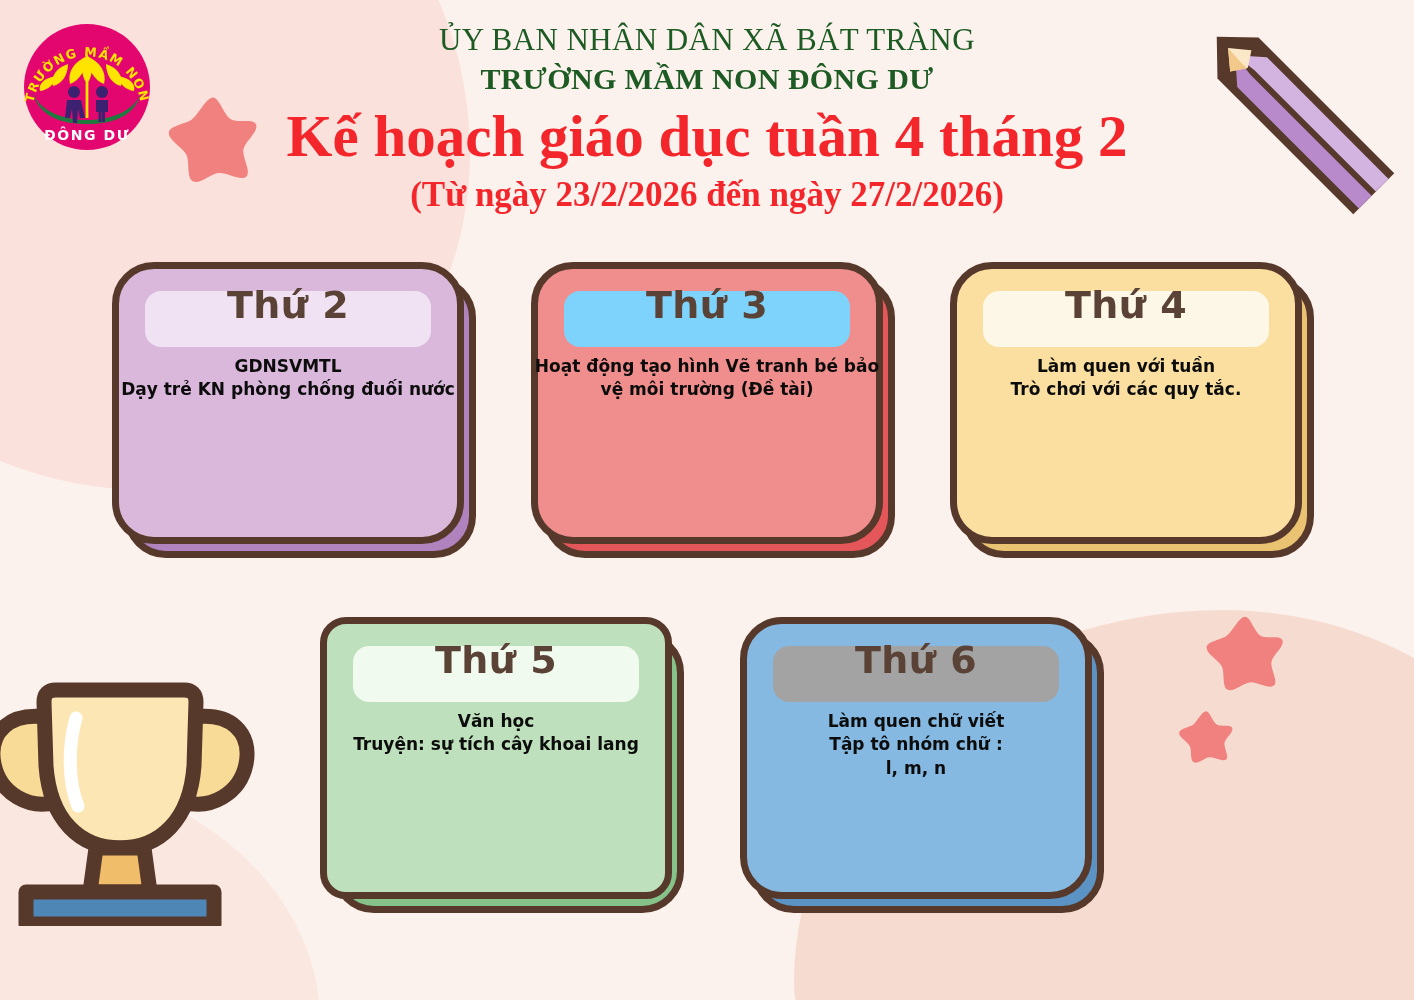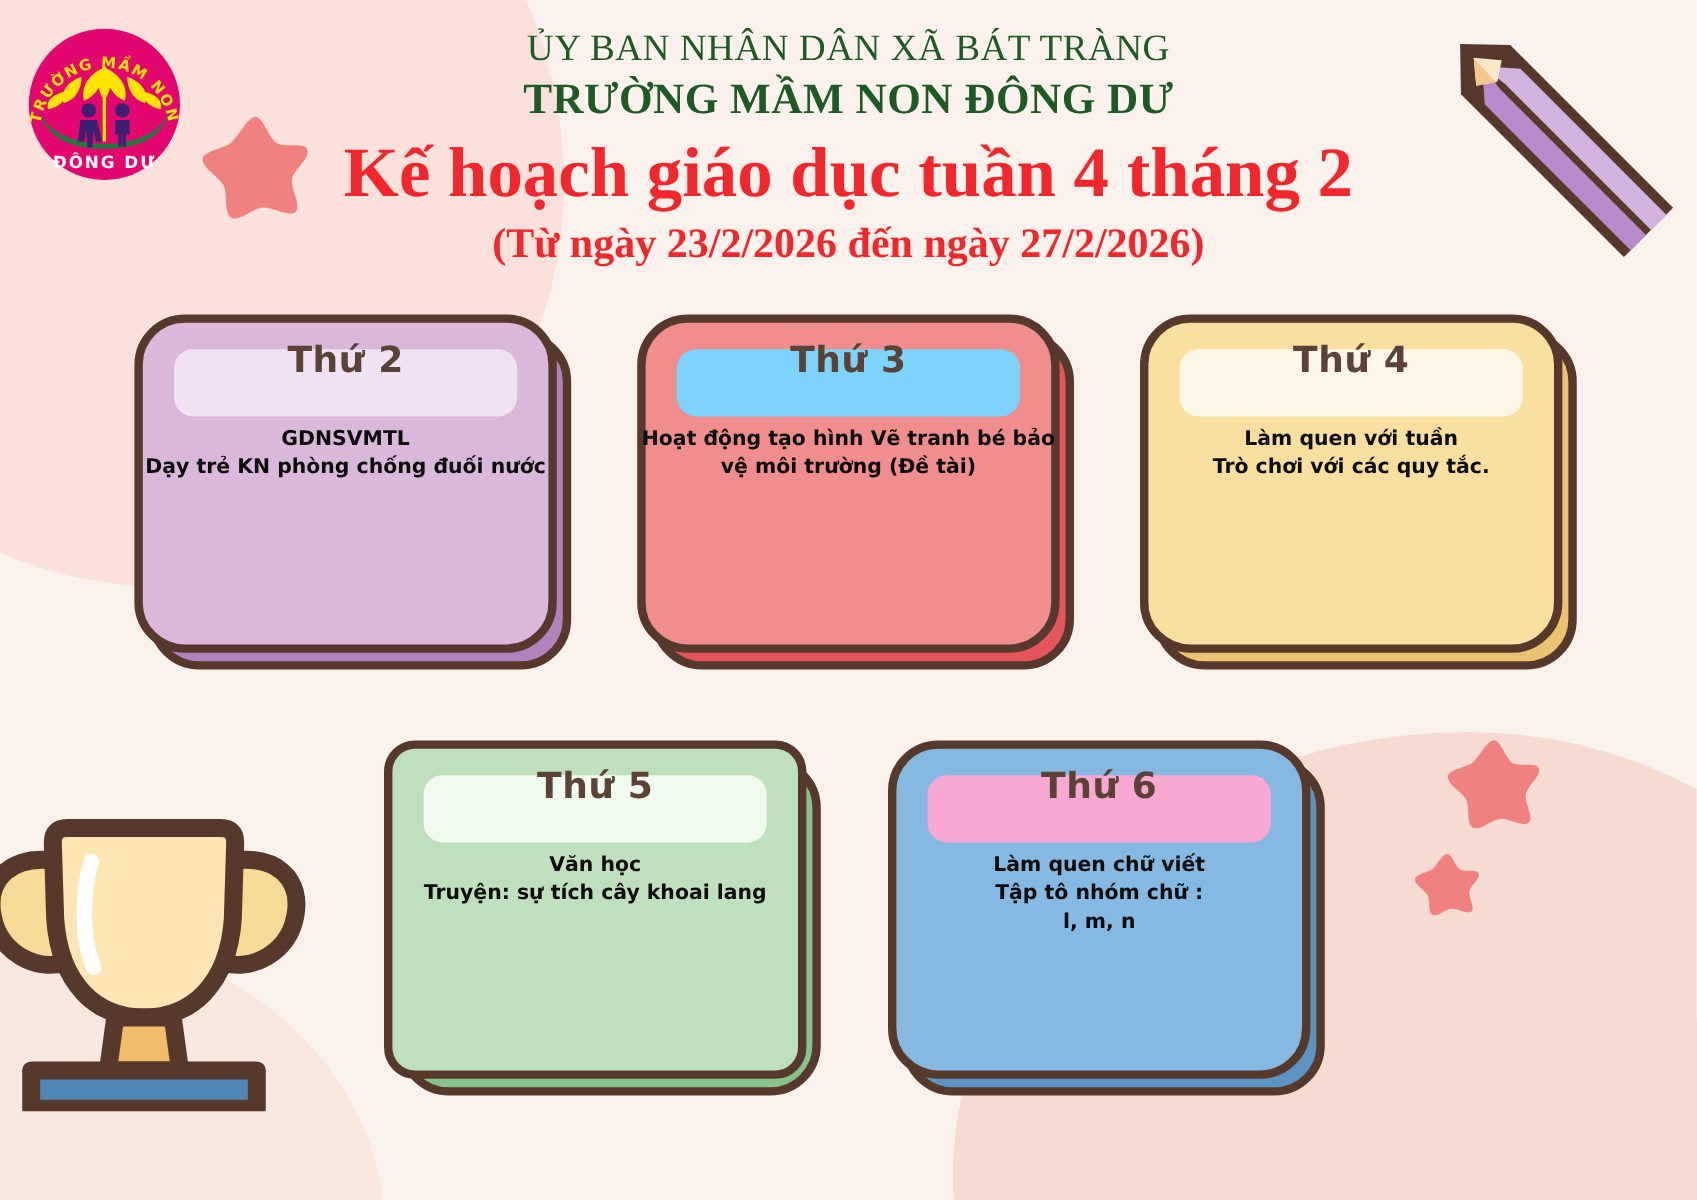--- a/index.html
+++ b/index.html
@@ -76,21 +76,21 @@
     font-family: "Liberation Serif", "DejaVu Serif", serif;
     color: #1E5B24;
     letter-spacing: 0.4px;
   }
   .org-line1 {
     font-size: 31px;
     font-weight: 400;
     line-height: 1.18;
   }
   .org-line2 {
-    font-size: 36px;
+    font-size: 30px;
     font-weight: 700;
     line-height: 1.3;
   }
   .main-title {
     font-family: "Liberation Serif", "DejaVu Serif", serif;
     font-weight: 700;
     font-size: 59px;
     color: #F3262B;
     line-height: 1.18;
     margin-top: 4px;
@@ -159,21 +159,21 @@
     border-radius: 16px;
   }
   .card-head-label {
     position: absolute;
     left: 0;
     right: 0;
     top: -8px;
     text-align: center;
     font-family: "DejaVu Sans", "Liberation Sans", sans-serif;
     font-weight: 700;
-    font-size: 30px;
+    font-size: 38px;
     color: #5A4236;
     letter-spacing: 0.5px;
     white-space: nowrap;
   }
   .card-text {
     position: absolute;
     left: -16px;
     right: -16px;
     top: 86px;
     text-align: center;
@@ -332,21 +332,21 @@
         <div class="card-head-label">Thứ 5</div>
       </div>
       <div class="card-text">Văn học
 Truyện: sự tích cây khoai lang</div>
     </div>
   </div>
 
   <div class="card" style="left:740px; top:617px; width:352px; height:282px;">
     <div class="card-shadow" style="background:#5A93C4;"></div>
     <div class="card-body" style="background:#85B9E2;">
-      <div class="card-head" style="background:#f9a8d4;padding-left:40px;">
+      <div class="card-head" style="background:#a3a3a3;padding-left:40px;">
         <div class="card-head-label">Thứ 6</div>
       </div>
       <div class="card-text">Làm quen chữ viết
 Tập tô nhóm chữ :
 l, m, n</div>
     </div>
   </div>
 
 </div>
 

